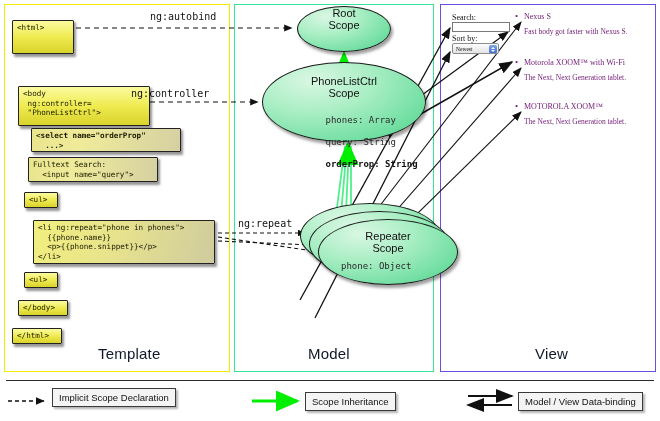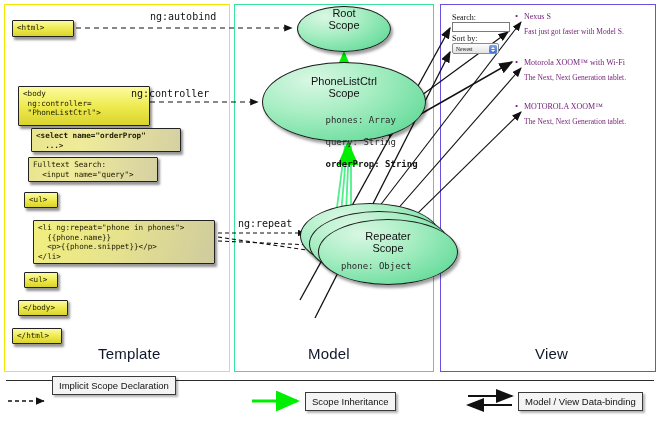--- a/index.html
+++ b/index.html
@@ -21,21 +21,21 @@
   .tbox{position:absolute;box-sizing:border-box;
         background:linear-gradient(180deg,#fcfba0 0%,#eeea4e 52%,#d9d32c 100%);
         border:1.2px solid #222;border-radius:1px;
         font-family:"DejaVu Sans Mono", monospace;font-size:7.6px;color:#1a1a00;
         padding:2px 4px;line-height:1.28;white-space:pre;
         box-shadow:2px 2.5px 2.5px rgba(0,0,0,.42);}
   .tbox.bold{font-weight:bold;}
   .tbox.grad2{background:linear-gradient(100deg,#e9e58e 0%,#efeb9a 35%,#d5d0a2 100%);}
   .tbox.grad3{background:linear-gradient(110deg,#f2ef7e 0%,#e7e38d 45%,#cfcb9e 100%);}
 
-  #b-html      {left:12px; top:20px;  width:62px;  height:17px;}
+  #b-html      {left:12px; top:20px;  width:62px;  height:34px;}
   #b-body      {left:18px; top:86px;  width:132px; height:40px;}
   #b-select    {left:31px; top:128px; width:150px; height:24px;}
   #b-fulltext  {left:28px; top:157px; width:130px; height:25px;}
   #b-ul1       {left:24px; top:192px; width:34px;  height:16px;}
   #b-li        {left:33px; top:220px; width:182px; height:44px;}
   #b-ul2       {left:24px; top:272px; width:34px;  height:16px;}
   #b-bodyend   {left:18px; top:300px; width:50px;  height:16px;}
   #b-htmlend   {left:12px; top:328px; width:50px;  height:16px;}
 
   
@@ -99,21 +99,21 @@
   #p0{top:12px;}
   #p1{top:58px;}
   #p2{top:102px;}
 
   
   #legend-rule{position:absolute;left:6px;top:380px;width:648px;height:0;border-top:1.6px solid #2b2b2b;}
   .leg-box{position:absolute;box-sizing:border-box;background:#f4f4f4;
            border:1.3px solid #3a3a3a;font-size:9.5px;color:#111;
            padding:3px 6px;white-space:nowrap;
            box-shadow:1.5px 2px 2px rgba(0,0,0,.3);}
-  #leg1{left:52px; top:376px;text-align:center;}
+  #leg1{left:52px; top:388px;text-align:center;}
   #leg2{left:305px;top:392px;}
   #leg3{left:518px;top:392px;}
 </style>
 </head>
 <body>
 
 <div id="stage">
 
   <div class="col" id="col-template"></div>
   <div class="col" id="col-model"></div>
@@ -244,21 +244,21 @@
   <div class="v-label" id="v-search-label">Search:</div>
   <input id="v-search-input" value="" style="">
   <div class="v-label" id="v-sort-label">Sort by:</div>
   <div id="v-sort-select">
     <span>Newest</span>
     <span class="arrowbox"></span>
   </div>
 
   <div class="phone-item" id="p0">
     <div class="nm">Nexus S</div>
-    <div class="sn">Fast just got faster with Model S.</div>
+    <div class="sn">Fast body got faster with Nexus S.</div>
   </div>
   <div class="phone-item" id="p1">
     <div class="nm">Motorola XOOM™ with Wi-Fi</div>
     <div class="sn">The Next, Next Generation tablet.</div>
   </div>
   <div class="phone-item" id="p2">
     <div class="nm">MOTOROLA XOOM™</div>
     <div class="sn">The Next, Next Generation tablet.</div>
   </div>
 

